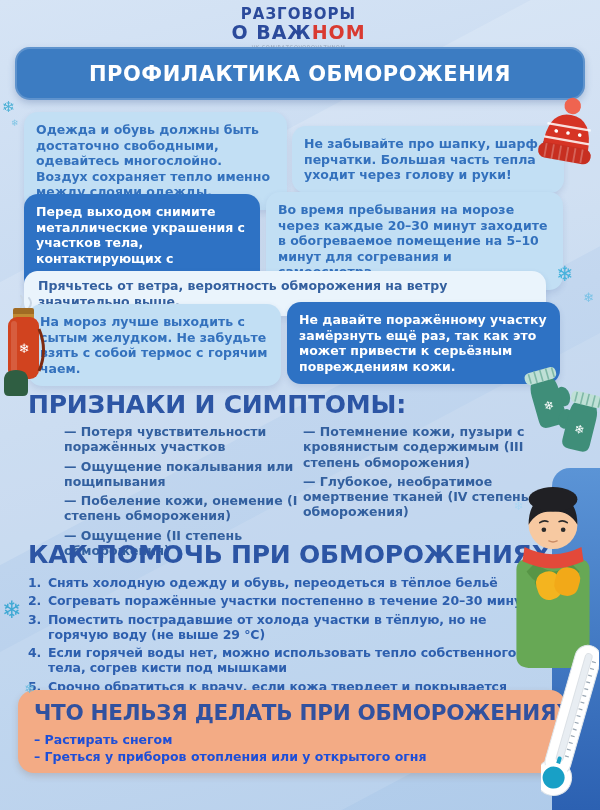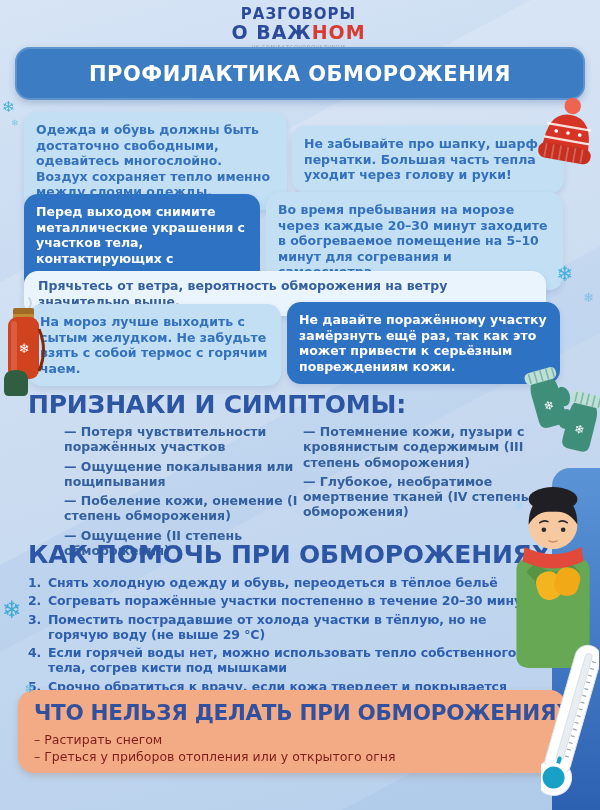--- a/index.html
+++ b/index.html
@@ -45,21 +45,21 @@
   .sym-right{left:303px;width:230px;}
 
   .help-list{position:absolute;left:28px;top:575px;width:516px;}
   .help-row{display:flex;margin-bottom:3px;font-size:12.5px;font-weight:700;color:#2d5fae;line-height:1.22;letter-spacing:-.1px;}
   .help-row .num{width:20px;flex:0 0 20px;}
   .help-row .txt{flex:1;}
 
   .donts{position:absolute;left:18px;top:690px;width:548px;height:83px;background:#f3ab85;
     border-radius:16px;padding:10px 16px;box-sizing:border-box;box-shadow:0 3px 7px rgba(120,70,40,.2);}
   .donts h2{margin:0 0 7px 0;font-size:21.5px;font-weight:800;color:#31519f;letter-spacing:-.3px;white-space:nowrap;}
-  .donts p{margin:0 0 2px 0;font-size:12.5px;font-weight:400;color:#7f1d1d;}
+  .donts p{margin:0 0 2px 0;font-size:12.5px;font-weight:700;color:#1d4ed8;}
 
   .panel{position:absolute;left:552px;top:468px;width:48px;height:342px;
     background:linear-gradient(180deg,#5b94d6,#2c61b2);border-radius:18px 0 0 0;}
 
   .deco{position:absolute;}
   .hat{left:536px;top:92px;}
   .mittens{left:523px;top:361px;}
   .thermos{left:2px;top:295px;}
   .boy{left:502px;top:482px;}
   .thermo{left:541px;top:640px;}

